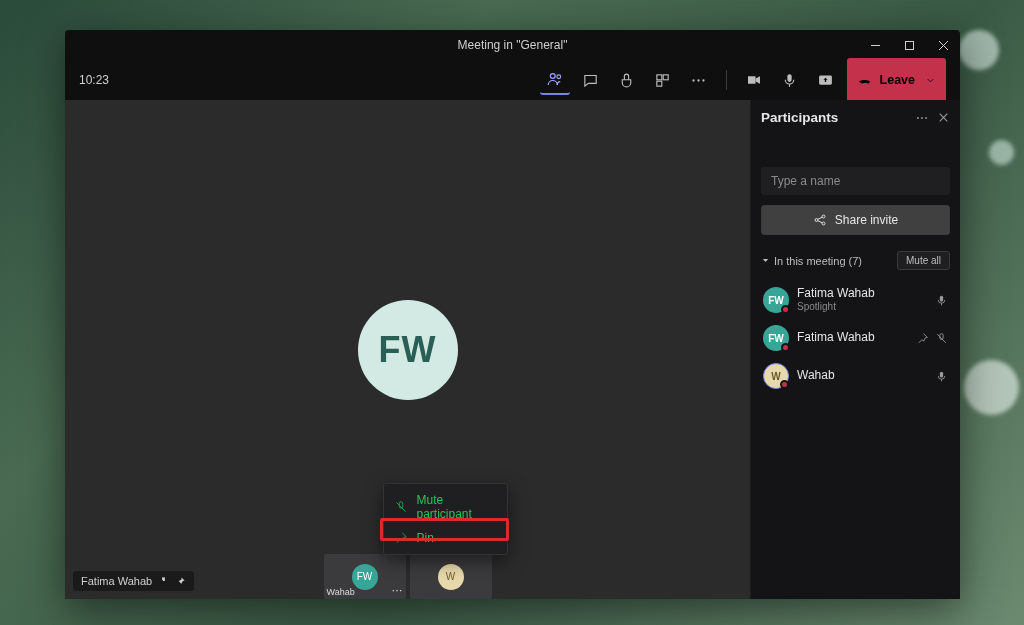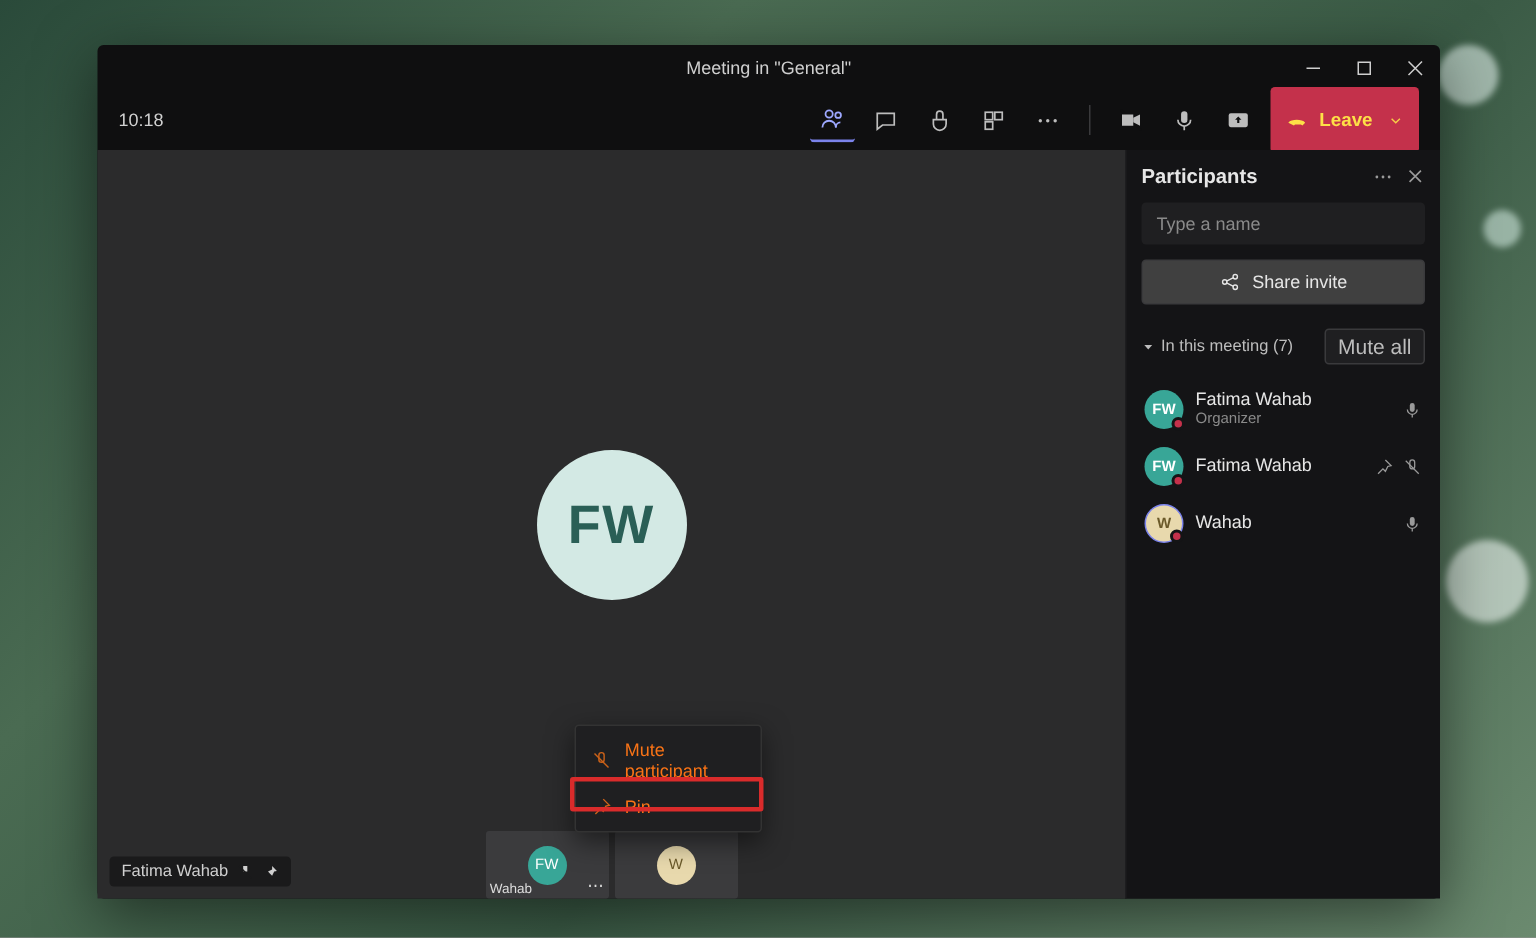--- a/index.html
+++ b/index.html
@@ -25,43 +25,43 @@
   .win-btn { width:34px; height:30px; display:flex; align-items:center; justify-content:center; color:#cfcfcf; cursor:pointer; }
 
   
   .toolbar { height:40px; display:flex; align-items:center; padding:0 14px; font-size:12px; color:#d0d0d0; }
   .toolbar .time { flex:0 0 auto; }
   .tb-spacer { flex:1; }
   .tb-icons { display:flex; align-items:center; gap:6px; }
   .tb-btn { width:30px; height:30px; display:flex; align-items:center; justify-content:center; border-radius:3px; cursor:pointer; color:#bdbdbd; }
   .tb-btn.active { color:#9da8ff; border-bottom:2px solid #7b83eb; }
   .tb-sep { width:1px; height:20px; background:#3a3a3c; margin:0 6px; }
-  .leave-btn { background:#c4314b; color:#fde047; height:44px; padding:0 10px; border-radius:3px; display:flex; align-items:center; gap:8px; font-size:12.5px; font-weight:600; cursor:pointer; }
+  .leave-btn { background:#c4314b; color:#000000; height:44px; padding:0 10px; border-radius:3px; display:flex; align-items:center; gap:8px; font-size:12.5px; font-weight:600; cursor:pointer; }
   .leave-btn .chev { margin-left:2px; opacity:.9;}
   svg { display:block; }
 
   
   .content { flex:1; display:flex; min-height:0; }
   .stage { flex:1; background:#2b2b2c; margin:0 0 0 0; position:relative; display:flex; align-items:center; justify-content:center; }
   .avatar-lg { width:100px; height:100px; border-radius:50%; background:#d3e9e4; color:#2a5f56; font-size:36px; font-weight:600; display:flex; align-items:center; justify-content:center; letter-spacing:1px;}
   .footnote { position:absolute; left:8px; bottom:8px; background:#1a1a1b; border-radius:3px; padding:4px 8px; font-size:11px; display:flex; align-items:center; gap:6px; color:#d0d0d0;}
   .footnote svg{width:11px;height:11px;}
 
   
   .panel { width:210px; background:#141416; border-left:1px solid #1d1d1f; display:flex; flex-direction:column; padding:10px 10px 0 10px; gap:10px; font-size:12.5px;}
   .panel-head { display:flex; align-items:center; justify-content:space-between; }
   .panel-title { font-weight:600; font-size:13.5px; }
   .panel-head-actions{display:flex;gap:8px;align-items:center;}
   .panel-head-actions .ic{cursor:pointer;color:#9a9a9a}
-  .name-input { background:#1f1f21; border:none; color:#c4b5fd; padding:7px 10px; border-radius:3px; font-size:12px; width:100%;}
+  .name-input { background:#1f1f21; border:none; color:#c4b5fd; padding:7px 10px; border-radius:3px; font-size:12px; width:100%;margin-top:32px;}
   .name-input::placeholder{color:#8a8a8a;}
   .share-btn { background:#404040; border:1px solid #3a3a3c; border-radius:3px; height:30px; display:flex; align-items:center; justify-content:center; gap:8px; cursor:pointer; font-size:12px;}
   .section-row{display:flex;align-items:center;justify-content:space-between;margin-top:6px;color:#bdbdbd;font-size:11px;}
   .section-row .lbl{display:flex;gap:4px;align-items:center;}
-  .muteall{background:#1f1f21;border:1px solid #3a3a3c;border-radius:3px;padding:3px 8px;font-size:14px;cursor:pointer;}
+  .muteall{background:#1f1f21;border:1px solid #3a3a3c;border-radius:3px;padding:3px 8px;font-size:10px;cursor:pointer;}
   .plist{display:flex;flex-direction:column;gap:2px;margin-top:2px;}
   .prow{display:flex;align-items:center;gap:8px;padding:5px 2px;border-radius:3px;}
   .prow .av{width:26px;height:26px;border-radius:50%;display:flex;align-items:center;justify-content:center;font-size:10px;font-weight:600;position:relative;flex:0 0 auto;}
   .prow .av .pres{position:absolute;right:-1px;bottom:-1px;width:9px;height:9px;border-radius:50%;background:#c4314b;border:2px solid #141416;}
   .prow .info{flex:1;display:flex;flex-direction:column;line-height:1.15;}
   .prow .nm{font-size:12px;color:#e6e6e6;}
   .prow .sub{font-size:10px;color:#8a8a8a;}
   .prow .tail{display:flex;gap:6px;color:#9a9a9a;}
   .prow .tail svg{width:13px;height:13px;}
   .av-fw{background:#38a697;color:#fff;}
@@ -70,21 +70,21 @@
 
   
   .thumb-row{position:absolute;left:0;right:210px;bottom:0;height:50px;display:flex;justify-content:center;align-items:flex-end;gap:4px;}
   .thumb{width:82px;height:45px;background:#3b3b3d;border-radius:2px;position:relative;display:flex;align-items:center;justify-content:center;}
   .thumb .tav{width:26px;height:26px;border-radius:50%;background:#38a697;color:#fff;font-size:10px;display:flex;align-items:center;justify-content:center;}
   .thumb .tname{position:absolute;left:3px;bottom:2px;font-size:9px;color:#ddd;}
   .thumb .tmore{position:absolute;right:3px;bottom:2px;font-size:11px;color:#ddd;cursor:pointer;}
   .thumb.extra .tav{background:#e8d9ad;color:#6b5a2a;}
 
   .ctx{position:absolute;bottom:44px;left:calc(50% - 25px);width:125px;background:#1f1f21;border:1px solid #333;border-radius:3px;box-shadow:0 6px 18px rgba(0,0,0,.5);padding:4px 0;font-size:12px;z-index:30;}
-  .ctx-item{display:flex;align-items:center;gap:9px;padding:5px 10px;color:#f97316;cursor:pointer;}
+  .ctx-item{display:flex;align-items:center;gap:9px;padding:5px 10px;color:#22c55e;cursor:pointer;}
   .ctx-item svg{width:14px;height:14px;flex:0 0 auto;opacity:.8;}
   .hl{position:absolute;border:3px solid #d92b2b;border-radius:2px;pointer-events:none;z-index:31;}
 </style>
 </head>
 <body>
 
 <div class="bg-blob b1"></div>
 <div class="bg-blob b2"></div>
 <div class="bg-blob b3"></div>
 
@@ -105,21 +105,21 @@
         </div>
       <div class="win-btn close">
           <svg width="11" height="11" viewBox="0 0 11 11">
             <path d="M1 1l9 9M10 1l-9 9" stroke="currentColor"></path>
           </svg>
         </div>
     </div>
   </div>
 
   <div class="toolbar">
-    <span class="time">10:18</span>
+    <span class="time">10:23</span>
     <div class="tb-spacer"></div>
     <div class="tb-icons">
       <div class="tb-btn active">
           <svg width="18" height="18" viewBox="0 0 24 24" fill="none" stroke="currentColor" stroke-width="1.6">
             <circle cx="9" cy="8" r="3.2"></circle>
             <path d="M3 20c0-3.3 2.7-6 6-6s6 2.7 6 6"></path>
             <circle cx="17" cy="9" r="2.5"></circle>
             <path d="M15 20c0-2.5 1.8-4.5 4-4.5"></path>
           </svg>
         </div>
@@ -231,21 +231,21 @@
             </svg>
           <span>In this meeting (7)</span>
         </span>
         <span class="muteall">Mute all</span>
       </div>
       <div class="plist" id="plist">
           <div class="prow">
       <div class="av av-fw">FW<span class="pres"></span></div>
       <div class="info">
               <span class="nm">Fatima Wahab</span>
-              <span class="sub">Organizer</span>
+              <span class="sub">Spotlight</span>
             </div>
       <div class="tail">
               <svg viewBox="0 0 24 24" fill="currentColor">
                 <rect x="9" y="3" width="6" height="11" rx="3"></rect>
                 <path d="M6 11a6 6 0 0012 0" fill="none" stroke="currentColor" stroke-width="1.6"></path>
                 <path d="M12 17v4" stroke="currentColor" stroke-width="1.6"></path>
               </svg>
             </div>
     </div>
           <div class="prow">

